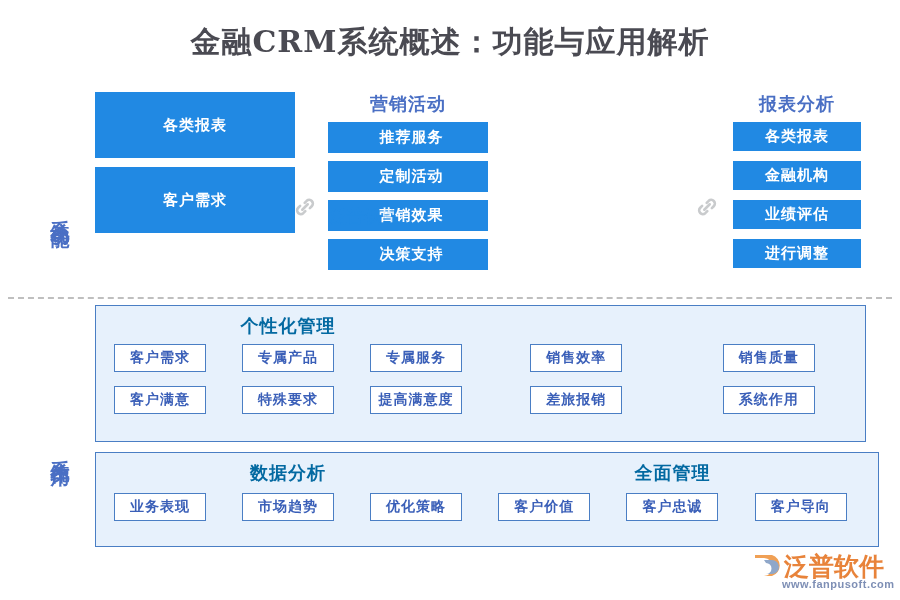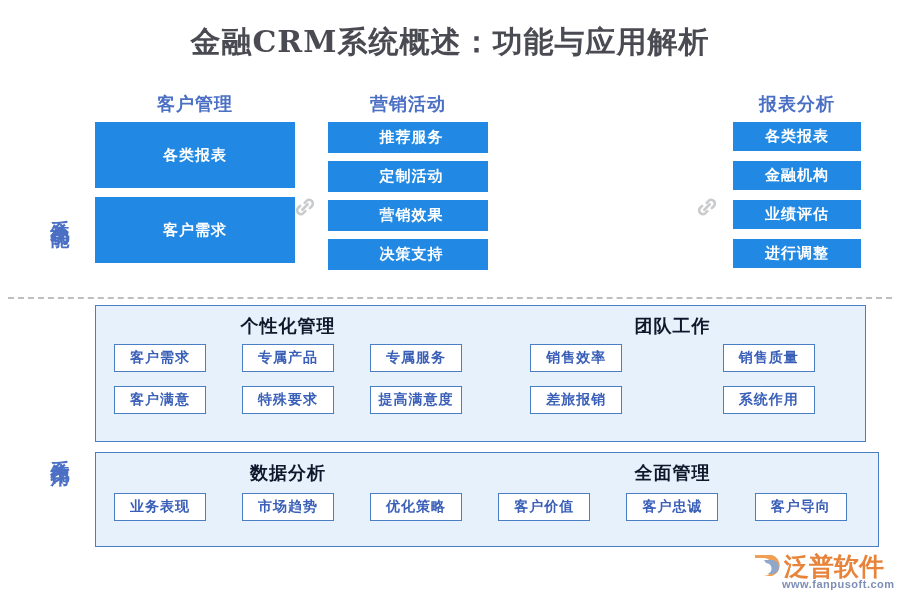--- a/index.html
+++ b/index.html
@@ -125,21 +125,21 @@
     height: 100%;
   }
   .panel-title {
     position: absolute;
     top: 8px;
     left: 0;
     width: 100%;
     text-align: center;
     font-size: 18px;
     font-weight: bold;
-    color: #0f172a;
+    color: #0369a1;
     letter-spacing: 1px;
     white-space: nowrap;
   }
   .chip-row {
     position: absolute;
     left: 0;
     width: 100%;
     display: flex;
     justify-content: space-around;
     align-items: center;
@@ -226,21 +226,20 @@
 </head>
 <body>
 
 <div id="canvas">
 
   <div class="title">金融CRM系统概述：功能与应用解析</div>
 
   <div class="side-label" id="side-label-functions">系统功能</div>
 
   <div class="col-group" id="group-customer">
-    <div class="col-head">客户管理</div>
     <div class="blue-box">各类报表</div>
     <div class="blue-box">客户需求</div>
   </div>
 
   <div class="col-group" id="group-marketing">
     <div class="col-head">营销活动</div>
     <div class="blue-box">推荐服务</div>
     <div class="blue-box">定制活动</div>
     <div class="blue-box">营销效果</div>
     <div class="blue-box">决策支持</div>
@@ -288,21 +287,20 @@
         <div class="chip">专属服务</div>
       </div>
       <div class="chip-row row-2">
         <div class="chip">客户满意</div>
         <div class="chip">特殊要求</div>
         <div class="chip">提高满意度</div>
       </div>
     </div>
 
     <div class="panel-half" id="half-team">
-      <div class="panel-title">团队工作</div>
       <div class="chip-row row-1">
         <div class="chip">销售效率</div>
         <div class="chip">销售质量</div>
       </div>
       <div class="chip-row row-2">
         <div class="chip">差旅报销</div>
         <div class="chip">系统作用</div>
       </div>
     </div>
   </div>

